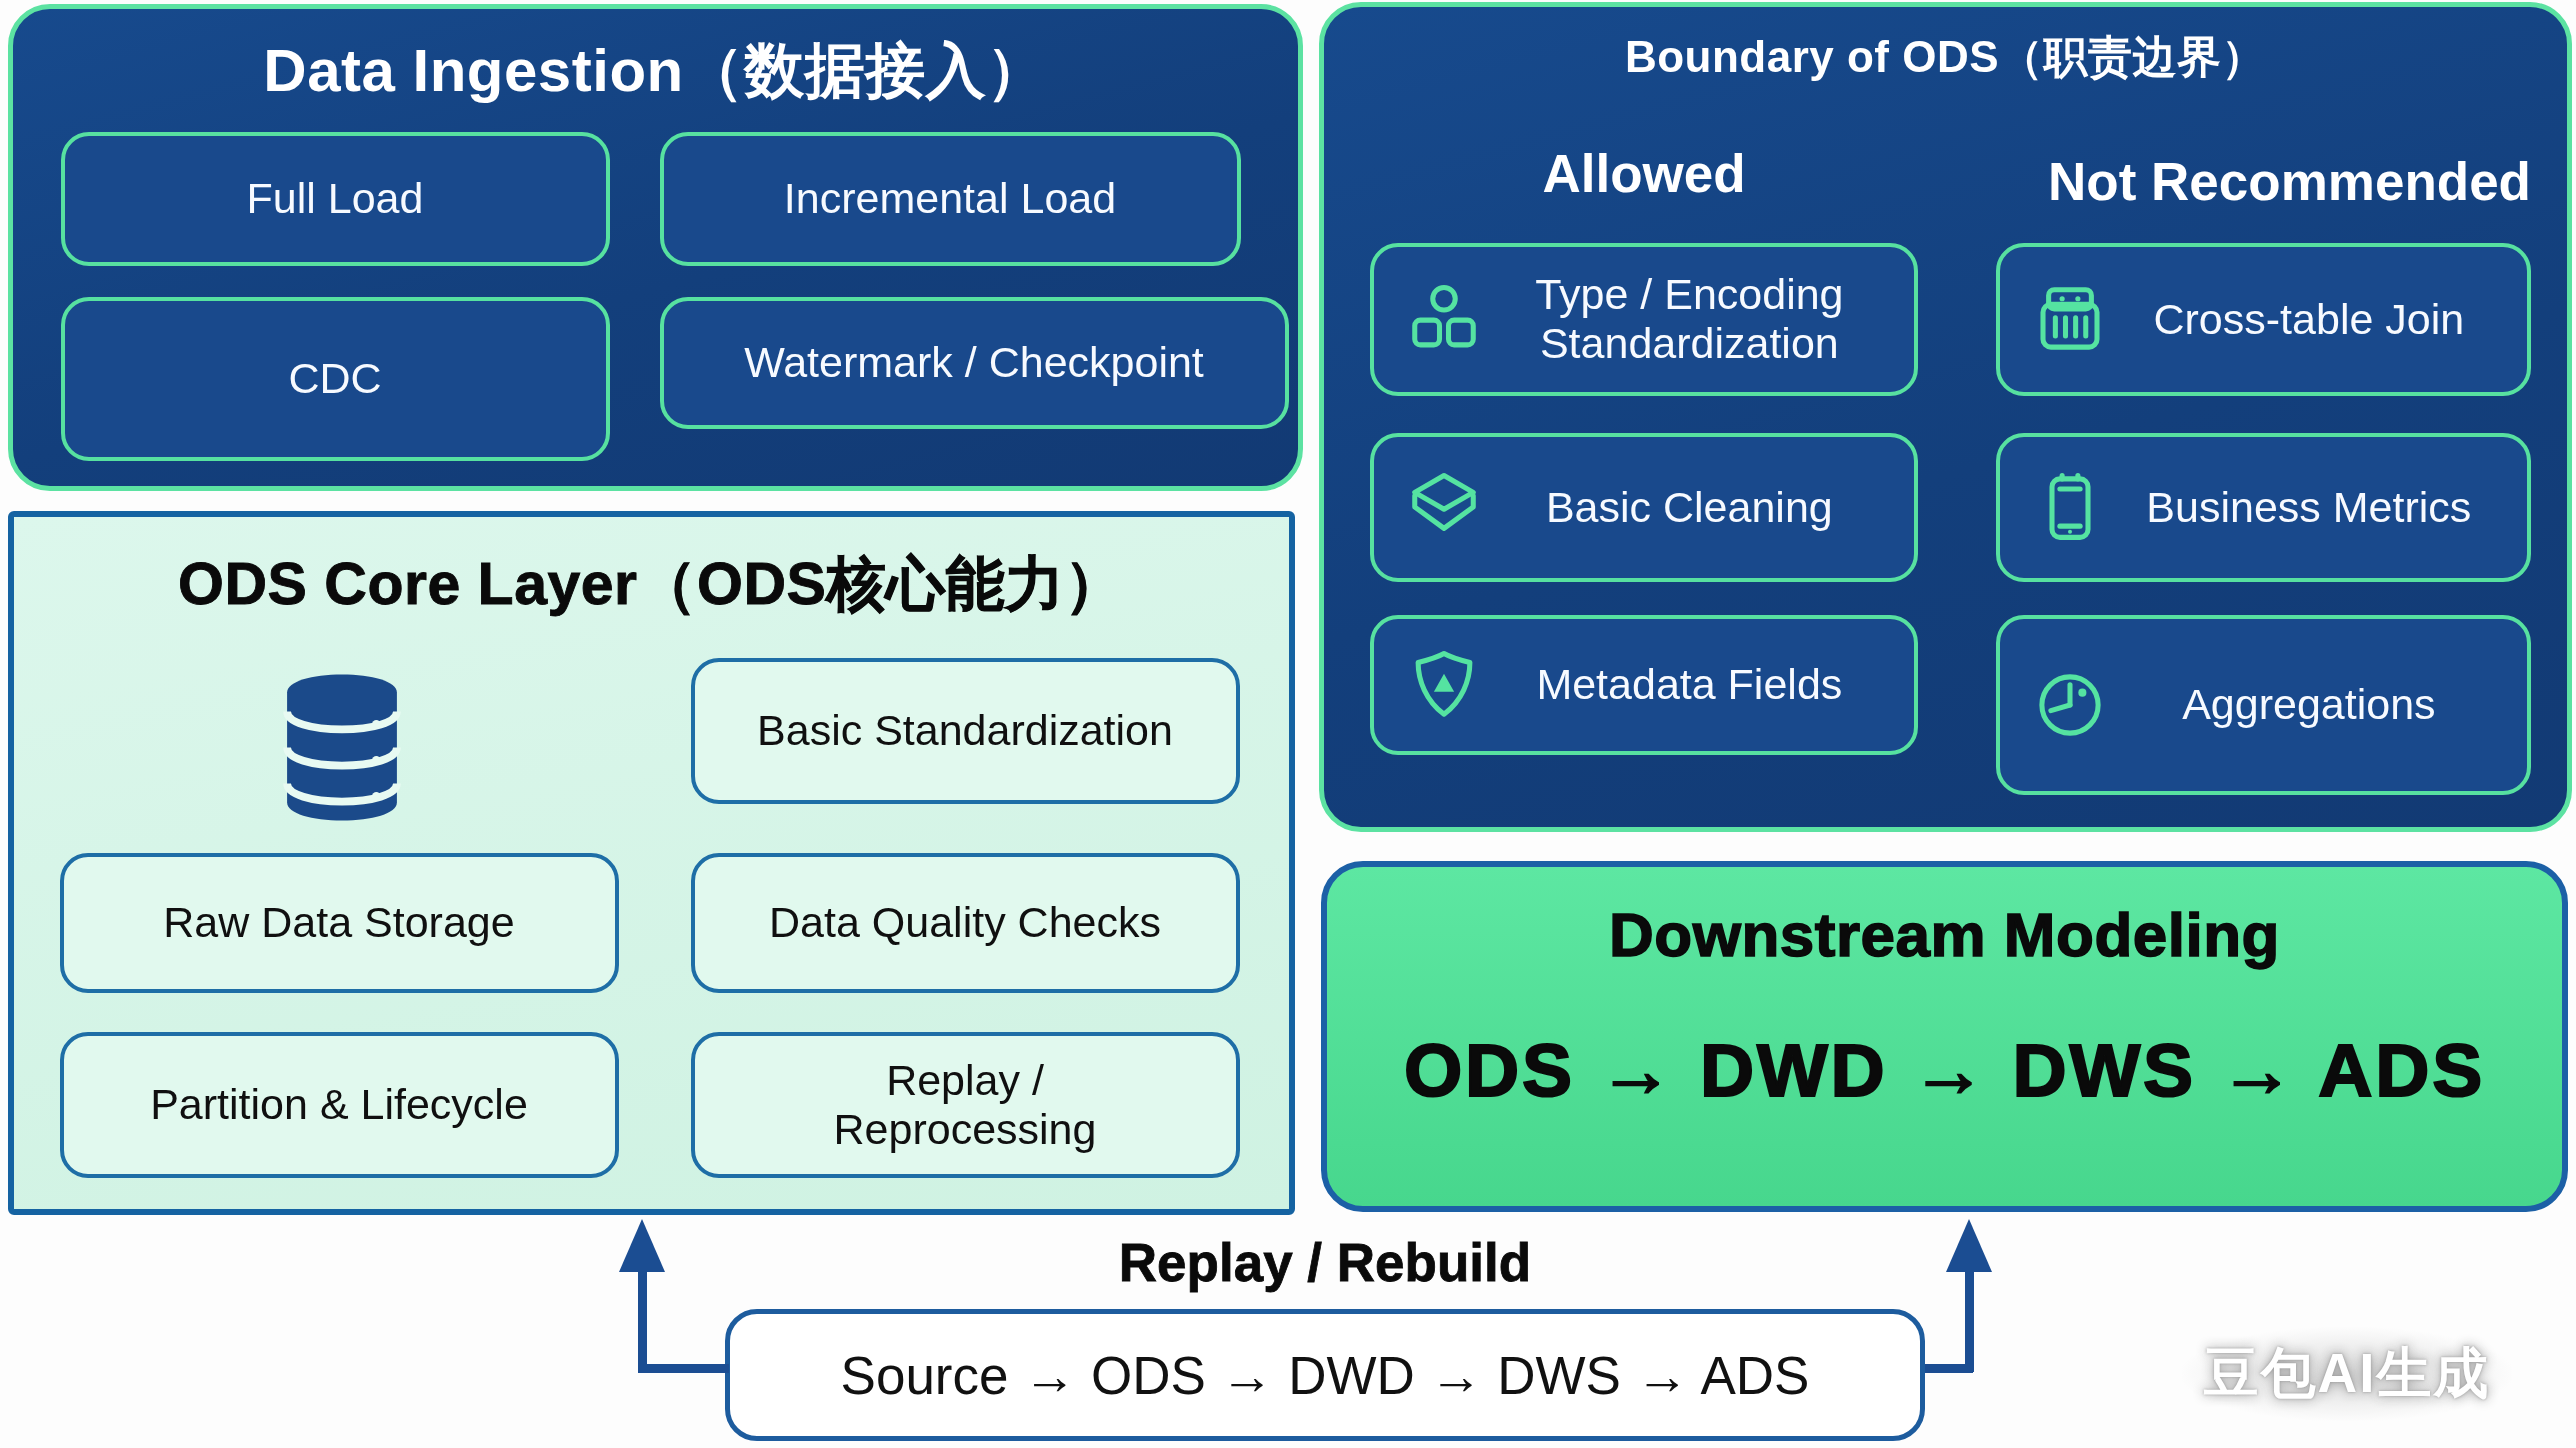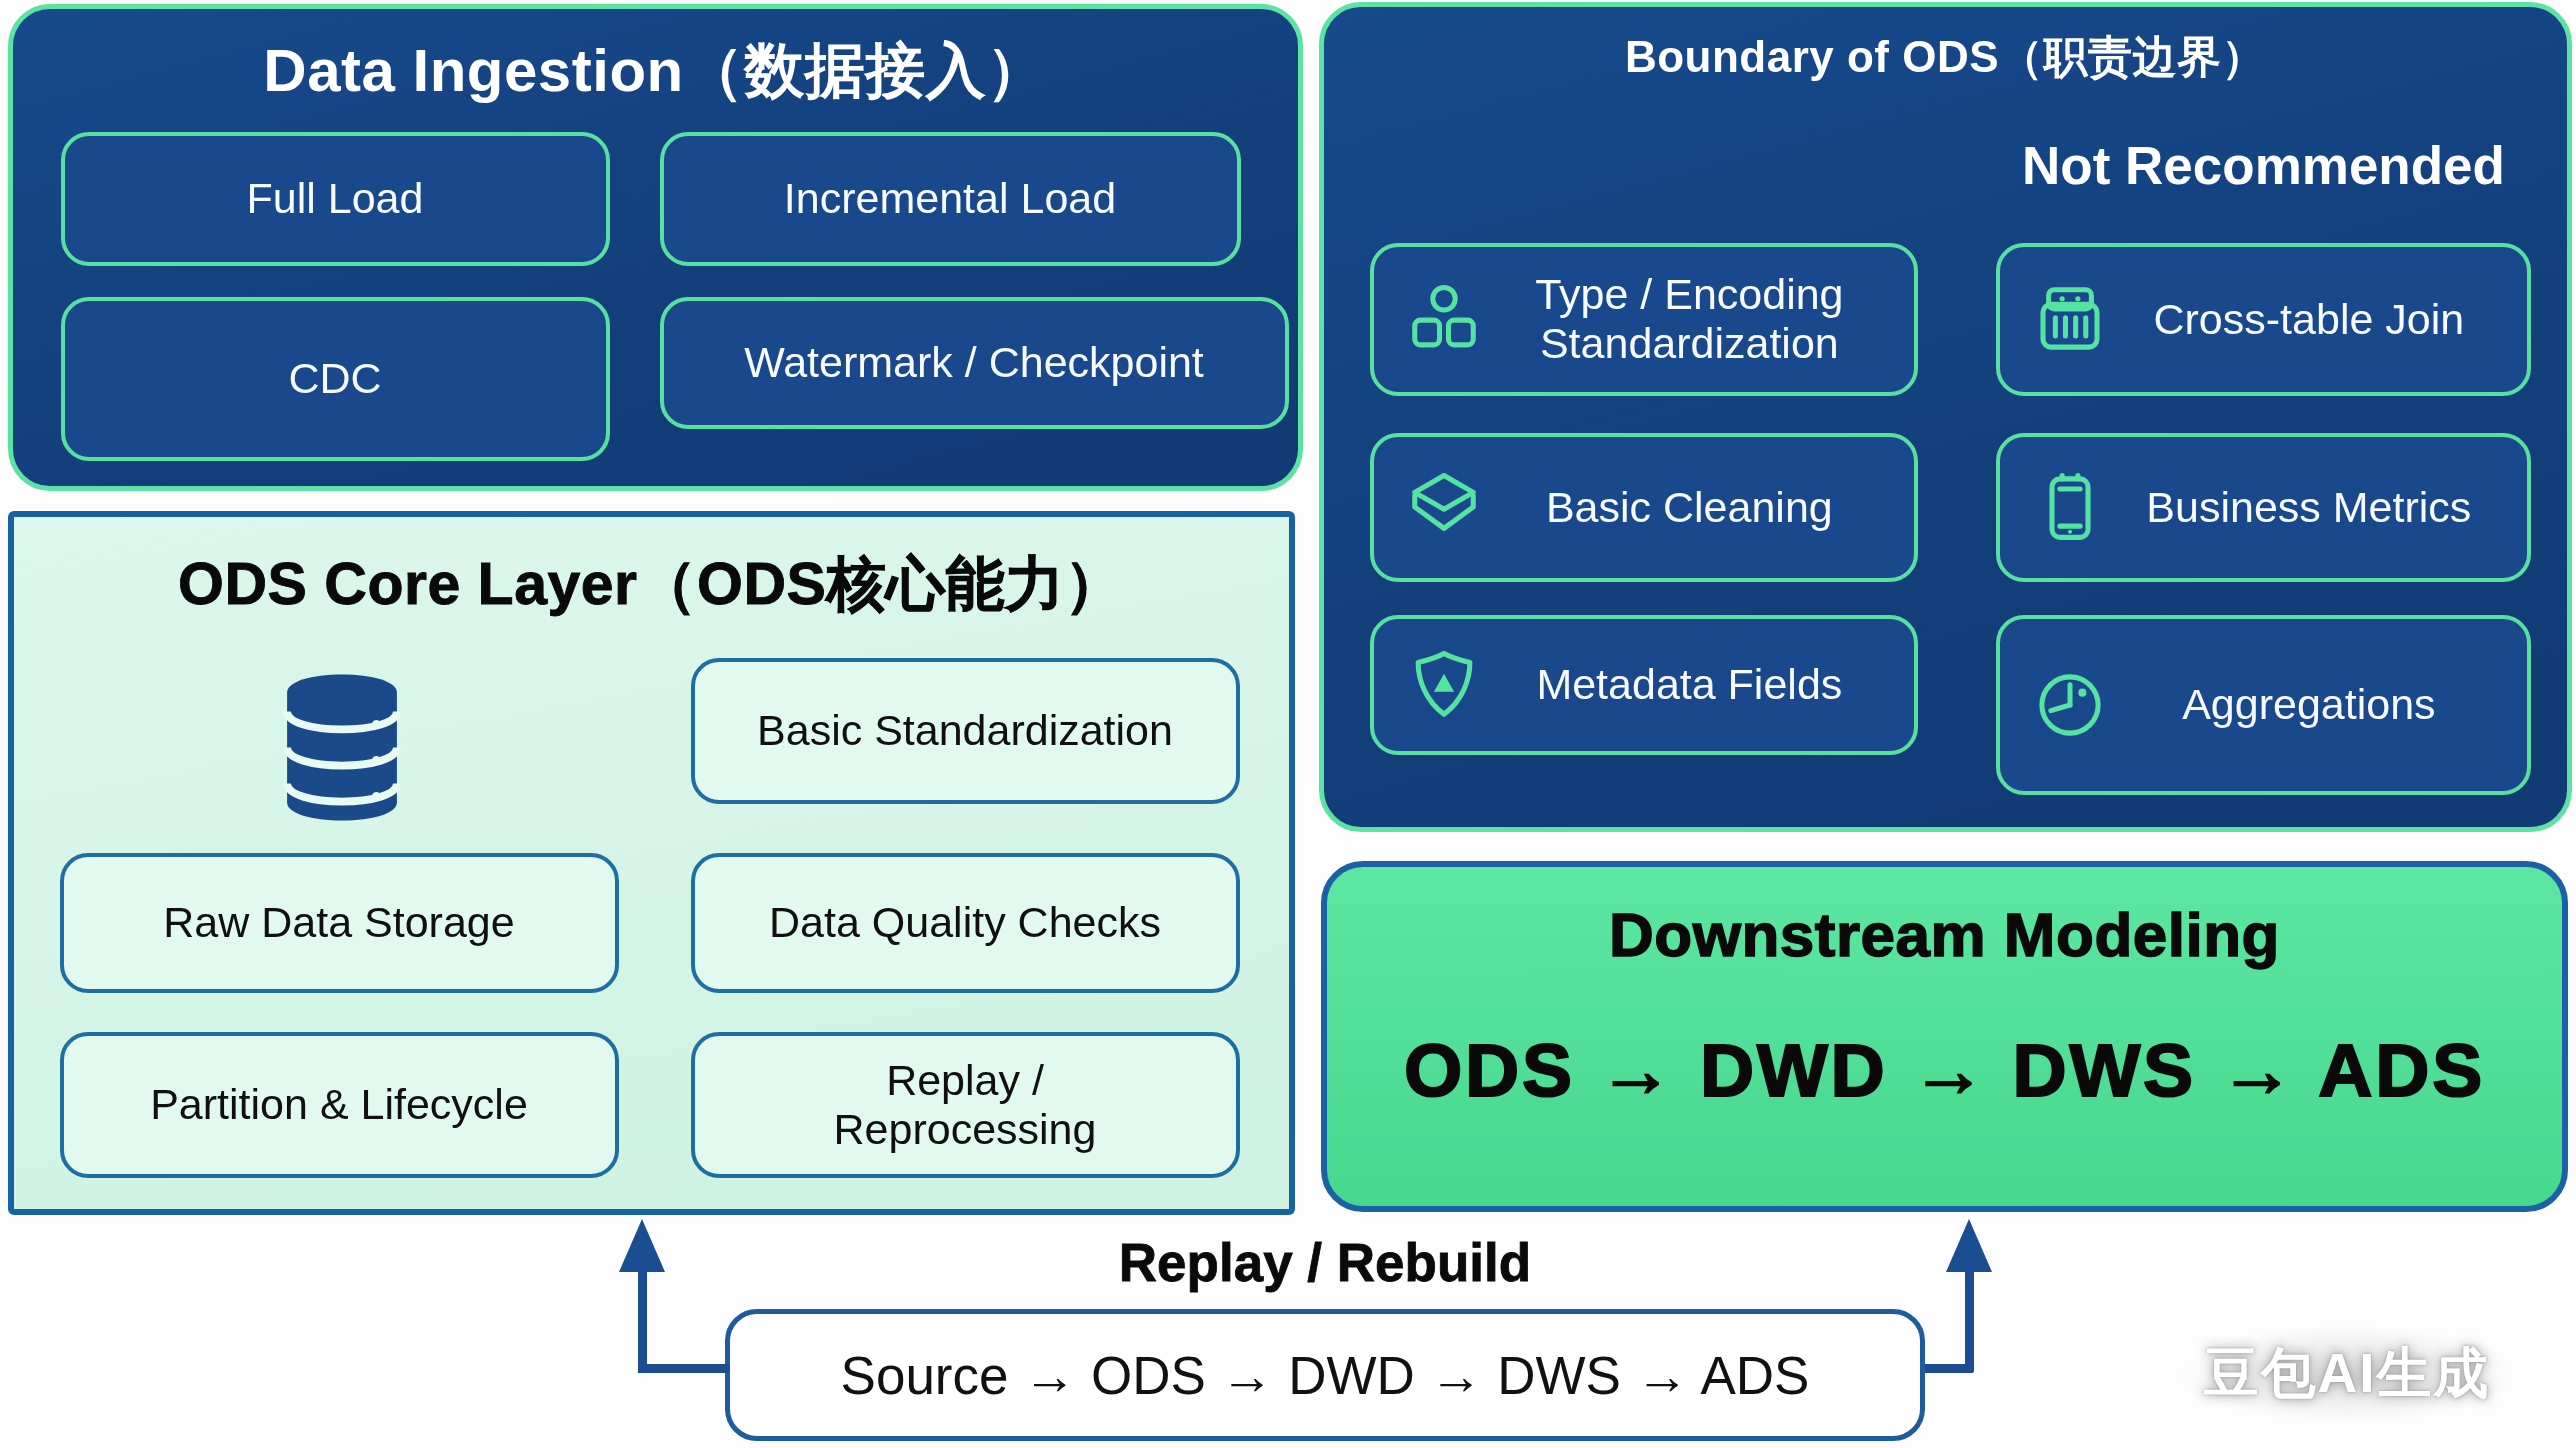--- a/index.html
+++ b/index.html
@@ -36,21 +36,21 @@
   #panel-ingestion .ptitle{top:22.6px;font-size:60px;}
   #panel-boundary .ptitle{top:21px;font-size:44px;}
   #panel-core .ptitle{top:28px;font-size:59px;color:#0a0a0a;-webkit-text-stroke:0.9px #0a0a0a;}
   #panel-downstream .ptitle{top:32px;font-size:62px;color:#0a0a0a;-webkit-text-stroke:1.5px #0a0a0a;}
 
   .colhead{
     position:absolute;text-align:center;color:#ffffff;
     font-size:53px;font-weight:700;white-space:nowrap;
   }
   #head-allowed{left:46px;top:136px;width:548px;}
-  #head-notrec{left:672px;top:128px;width:535px;}
+  #head-notrec{left:672px;top:144px;width:535px;text-align:right;}
 
   
   .chip{
     position:absolute;box-sizing:border-box;display:flex;
     align-items:center;justify-content:center;text-align:center;
     border-radius:28px;
   }
   .chip-dark{
     background:#19498c;border:4.7px solid #57e1a0;
     color:#f7faff;font-size:43px;font-weight:400;line-height:1.15;
@@ -148,20 +148,21 @@
     <div class="chip chip-dark" id="chip-ing-2">
       <span class="lbl">CDC</span>
     </div>
     <div class="chip chip-dark" id="chip-ing-3">
       <span class="lbl">Watermark / Checkpoint</span>
     </div>
   </section>
 
   <section class="panel panel-dark" id="panel-boundary">
     <h2 class="ptitle">Boundary of ODS（职责边界）</h2>
+    <div class="colhead" id="head-allowed">Allowed</div>
     <div class="colhead" id="head-notrec">Not Recommended</div>
 
     <div class="chip chip-dark with-icon" id="chip-a0">
       <span class="icon">
         <svg width="72" height="72" viewBox="0 0 64 64" fill="none" stroke="#55e3a1" stroke-width="4.5" stroke-linejoin="round" stroke-linecap="round">
           <circle cx="32" cy="14" r="10"></circle>
           <rect x="6" y="33" width="22" height="22" rx="5"></rect>
           <rect x="36" y="33" width="22" height="22" rx="5"></rect>
         </svg>
       </span>

